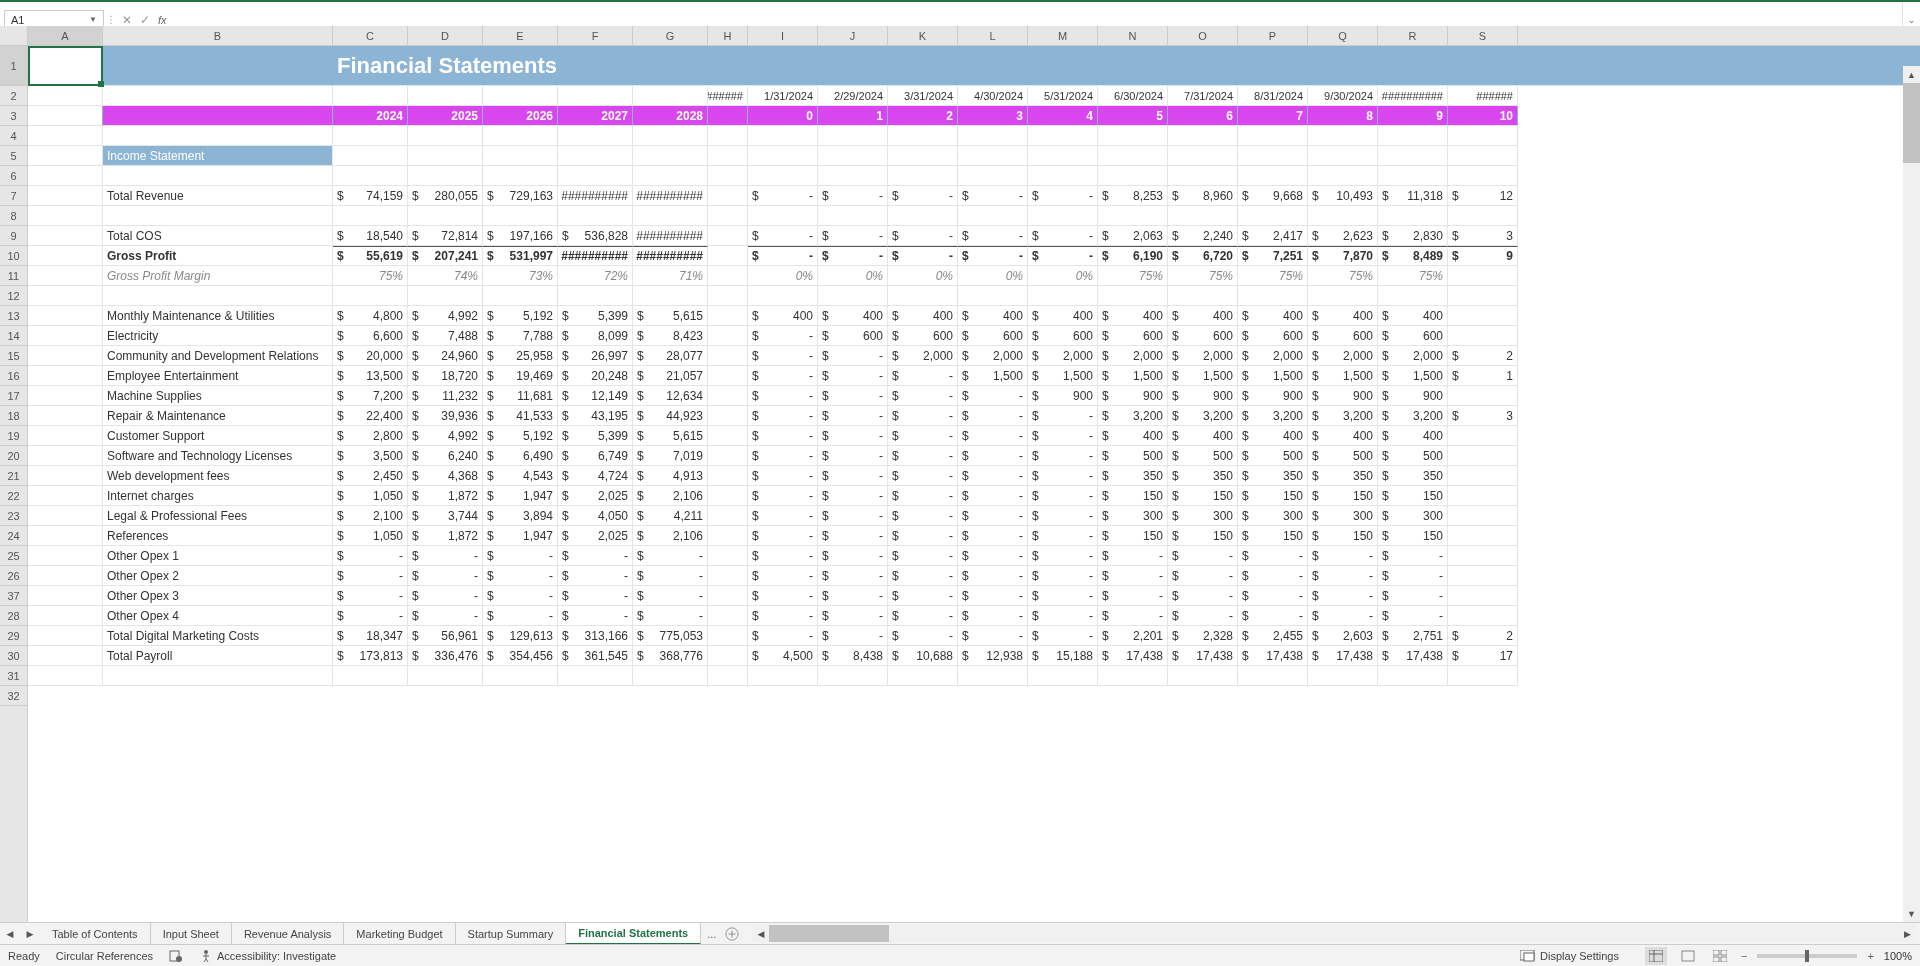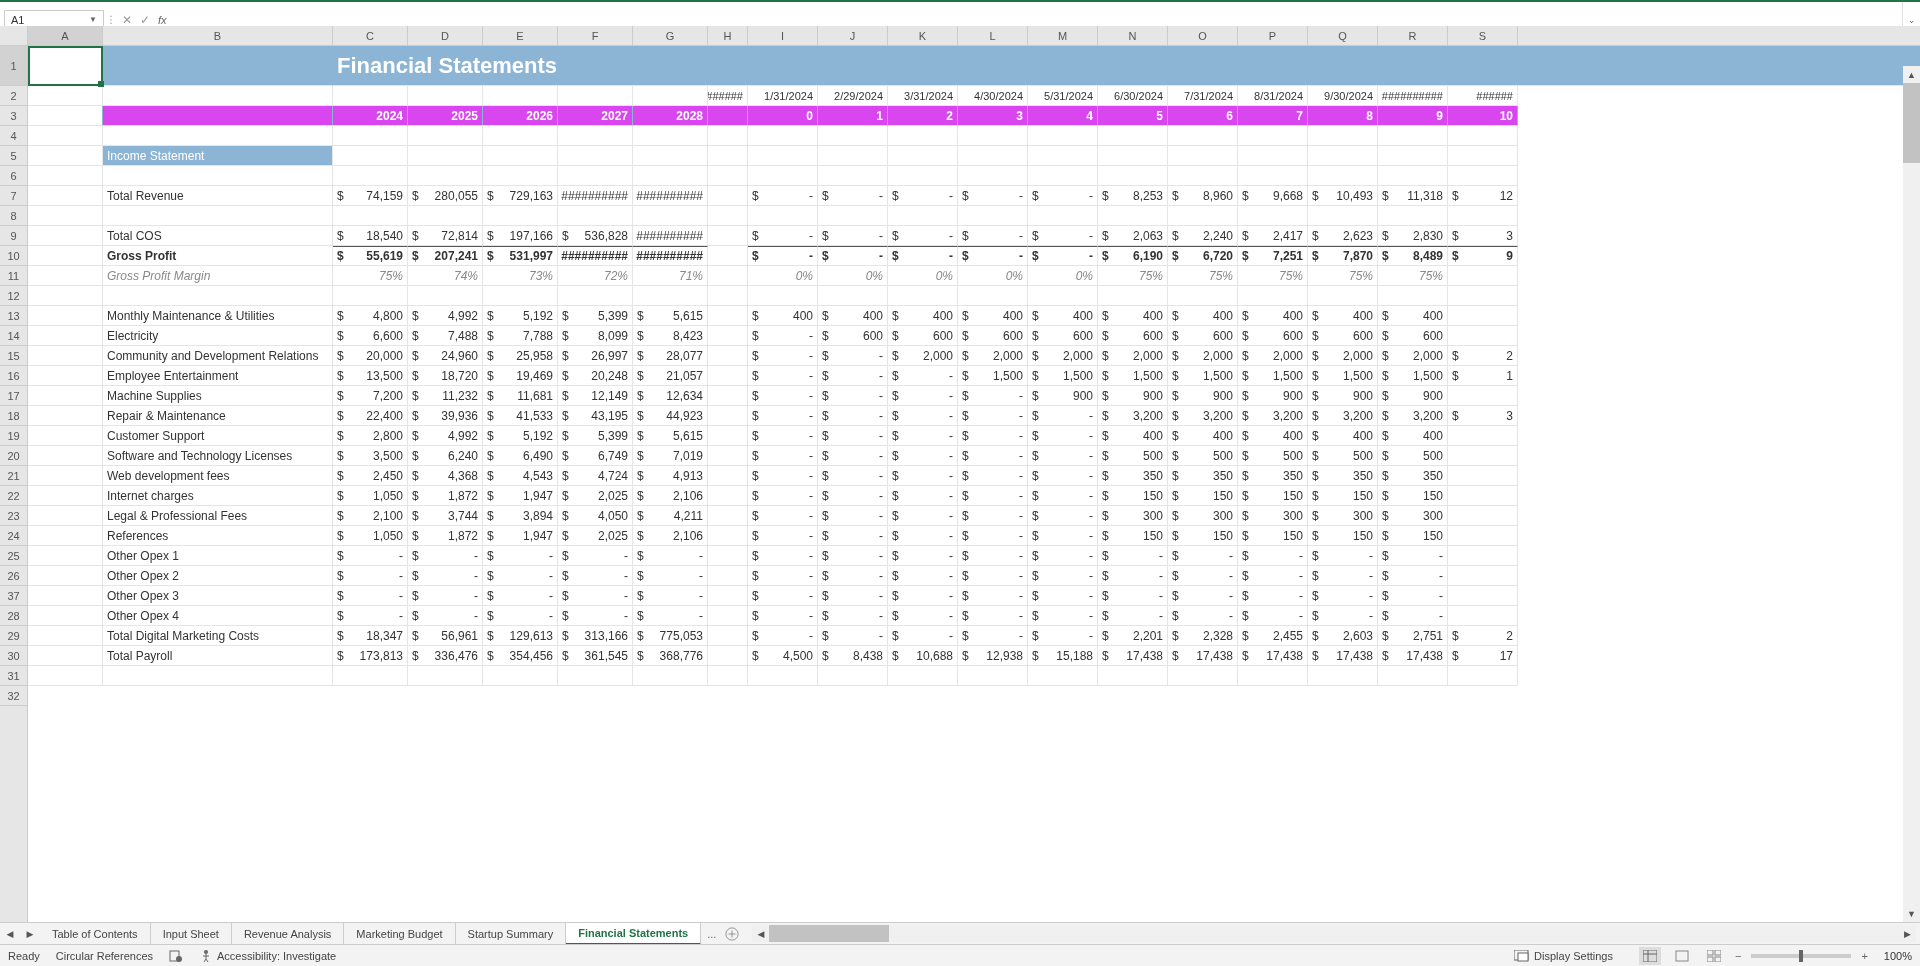--- a/index.html
+++ b/index.html
@@ -77,21 +77,21 @@
 .hscroll .thumb { position: absolute; left: 0; top: 0; height: 100%; width: 120px; background: #c2c2c2; }
 
 
 .status-row { position: absolute; bottom: 0; left: 0; right: 0; height: 22px; display: flex; align-items: center; background: #f3f3f3; border-top: 1px solid #ccc; font-size: 11px; padding: 0 8px; }
 .status-row .seg { margin-right: 16px; display: flex; align-items: center; gap: 4px; color: #444; }
 .status-row .right-group { margin-left: auto; display: flex; align-items: center; gap: 10px; }
 .view-btn { width: 22px; height: 18px; display: flex; align-items: center; justify-content: center; }
 .view-btn.active { background: #ddd; }
 .zoom-slider { width: 100px; height: 4px; background: #ccc; position: relative; }
 .zoom-slider::before { content: ''; position: absolute; left: 48%; top: -4px; width: 4px; height: 12px; background: #666; }
-.zoom-pct { margin-left: 6px; }
+.zoom-pct { margin-left: 0; }
 
 
 .gross-row .cY, .gross-row .cM { border-top: 1px solid #555; }
 </style>
 </head>
 <body>
 
 <div class="formula-row">
   <div class="name-box">
     <span>A1</span>

